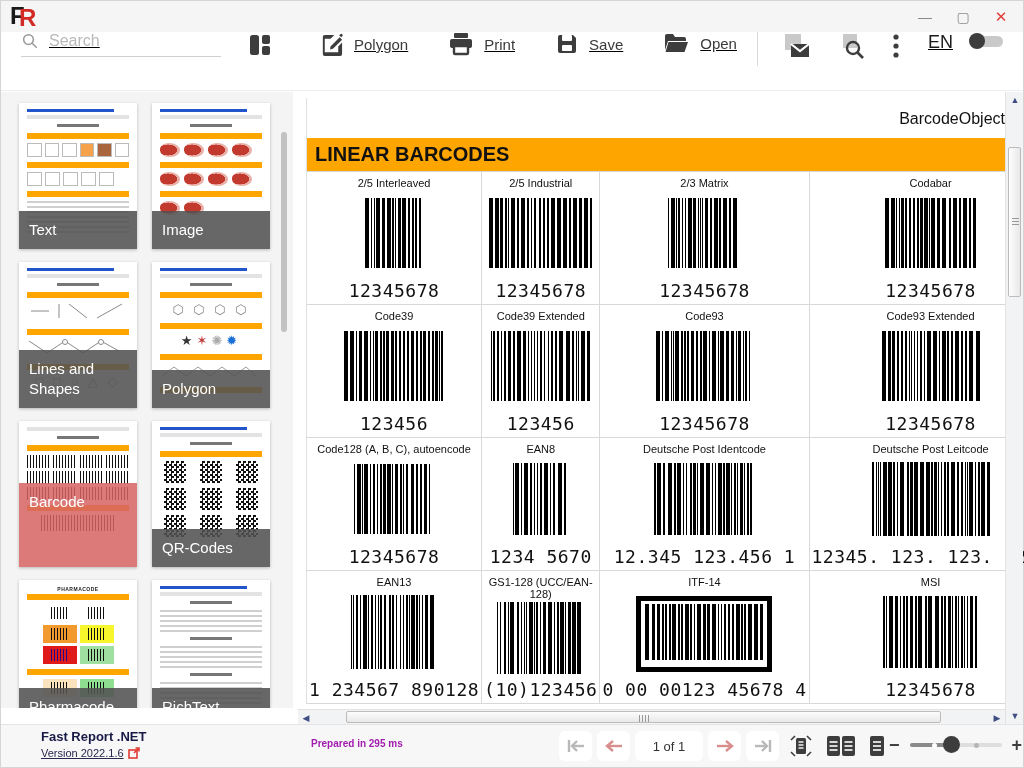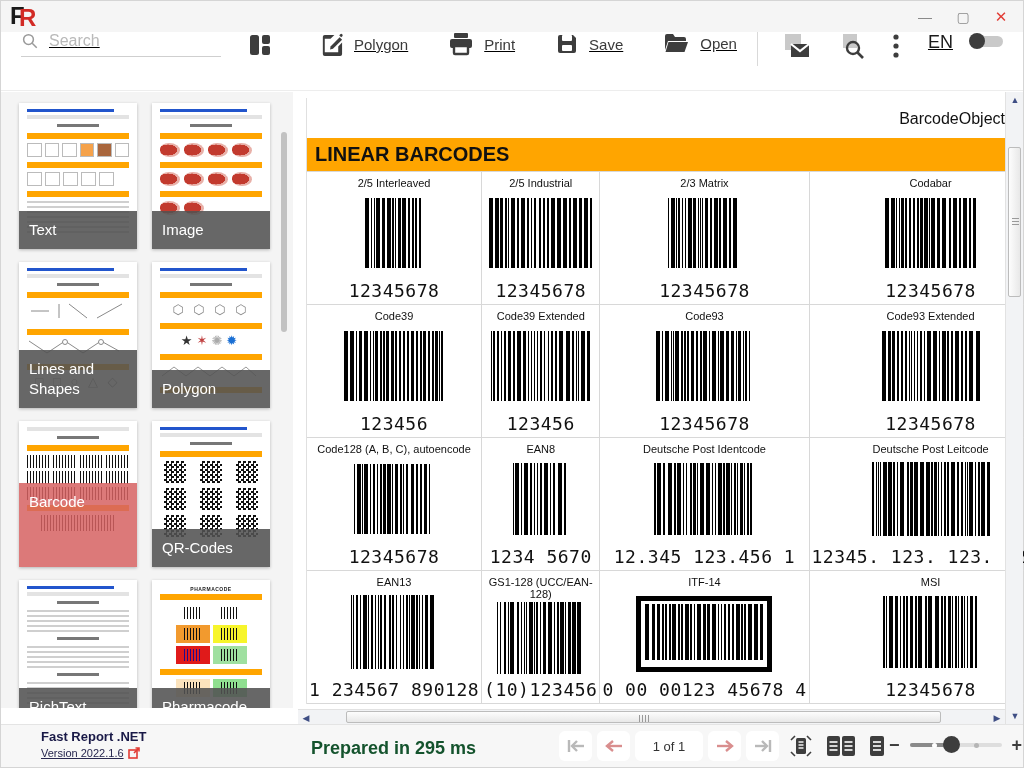--- a/index.html
+++ b/index.html
@@ -86,21 +86,21 @@
   .hthumb { position:absolute; top:1px; left:48px; width:595px; height:12px; background:linear-gradient(#fdfdfd,#e8e8e8); border:1px solid #bcbcbc; border-radius:2px; }
   .hthumb .hgrip { position:absolute; top:3px; left:50%; margin-left:-5px; width:10px; height:7px; background:repeating-linear-gradient(90deg,#9a9a9a 0 1px, transparent 1px 3px); }
 
   
   .statusbar { position:absolute; left:0; right:0; bottom:0; height:43px; background:#f7f7f7; border-top:1px solid #e4e4e4; }
   .app-info { position:absolute; left:40px; top:4px; }
   .app-name { font-size:13px; font-weight:bold; color:#191947; }
   .version-row { display:flex; align-items:center; gap:4px; margin-top:3px; }
   .version-link { font-size:11px; color:#27274f; text-decoration:underline; cursor:pointer; }
   .ext-icon { color:#e23b34; }
-  .prepared { position:absolute; left:310px; top:13px; font-size:18px; font-weight:bold; color:#14532d; }
+  .prepared { position:absolute; left:310px; top:13px; font-size:10px; font-weight:bold; color:#a21caf; }
   .pagenav { position:absolute; left:558px; top:6px; display:flex; align-items:center; gap:5px; }
   .nav-btn { width:33px; height:30px; background:#fff; border-radius:6px; display:flex; align-items:center; justify-content:center; cursor:pointer; }
   .nav-btn svg { display:block; }
   .page-ind { width:68px; height:30px; background:#fff; border-radius:6px; display:flex; align-items:center; justify-content:center; font-size:13px; color:#333;text-align:center; }
   .view-icons { position:absolute; left:788px; top:9px; display:flex; align-items:center; gap:13px; color:#3d3d3d; }
   .zoomctl { position:absolute; left:888px; top:9px; display:flex; align-items:center; gap:10px; }
   .zminus,.zplus { font-size:18px; font-weight:bold; color:#3d3d3d; cursor:pointer; line-height:22px; }
   .zslider { position:relative; width:92px; height:22px; cursor:pointer; }
   .ztrack { position:absolute; top:9px; left:0; right:0; height:4px; border-radius:2px; background:#dedede; }
   .zfill { position:absolute; top:9px; left:0; width:40px; height:4px; border-radius:2px; background:#8a8a8a; }
@@ -336,33 +336,20 @@
                 <div class="qr"></div>
                 <div class="qr"></div>
                 <div class="qr"></div>
                 <div class="qr"></div>
               </div>
             </div>
             <div class="thumb-label">QR-Codes</div>
           </div>
           <div class="thumb">
             <div class="mini">
-              <div class="lnk"></div>
-              <div class="cap"></div>
-              <div class="ttl"></div>
-       <div class="txtlines" style="height:22px;margin-bottom:5px"></div>
-              <div class="ttl"></div>
-       <div class="txtlines" style="height:22px;margin-bottom:5px"></div>
-              <div class="ttl"></div>
-       <div class="txtlines" style="height:22px"></div>
-            </div>
-            <div class="thumb-label">RichText</div>
-          </div>
-          <div class="thumb">
-            <div class="mini">
               <div class="tinyname">PHARMACODE</div>
               <div class="ob" style="margin-top:1px"></div>
        <div class="colorrow">
                 <div class="cblk">
                   <div class="st"></div>
                 </div>
                 <div class="cblk">
                   <div class="st"></div>
                 </div>
               </div>
@@ -386,20 +373,33 @@
        <div class="colorrow">
                 <div class="cblk" style="background:#fbe3bd">
                   <div class="st"></div>
                 </div>
                 <div class="cblk" style="background:#8fdf90">
                   <div class="st"></div>
                 </div>
               </div>
             </div>
             <div class="thumb-label">Pharmacode</div>
+          </div>
+          <div class="thumb">
+            <div class="mini">
+              <div class="lnk"></div>
+              <div class="cap"></div>
+              <div class="ttl"></div>
+       <div class="txtlines" style="height:22px;margin-bottom:5px"></div>
+              <div class="ttl"></div>
+       <div class="txtlines" style="height:22px;margin-bottom:5px"></div>
+              <div class="ttl"></div>
+       <div class="txtlines" style="height:22px"></div>
+            </div>
+            <div class="thumb-label">RichText</div>
           </div>
         </div>
       <div class="sb-scroll"></div>
     </div>
 
     <div class="preview">
       <div class="page">
         <div class="rpt-title">BarcodeObject</div>
         <div class="section-bar" id="section-bar" style="background: rgb(255, 165, 0);">LINEAR BARCODES</div>
         <div class="bc-table" id="bc-table">

